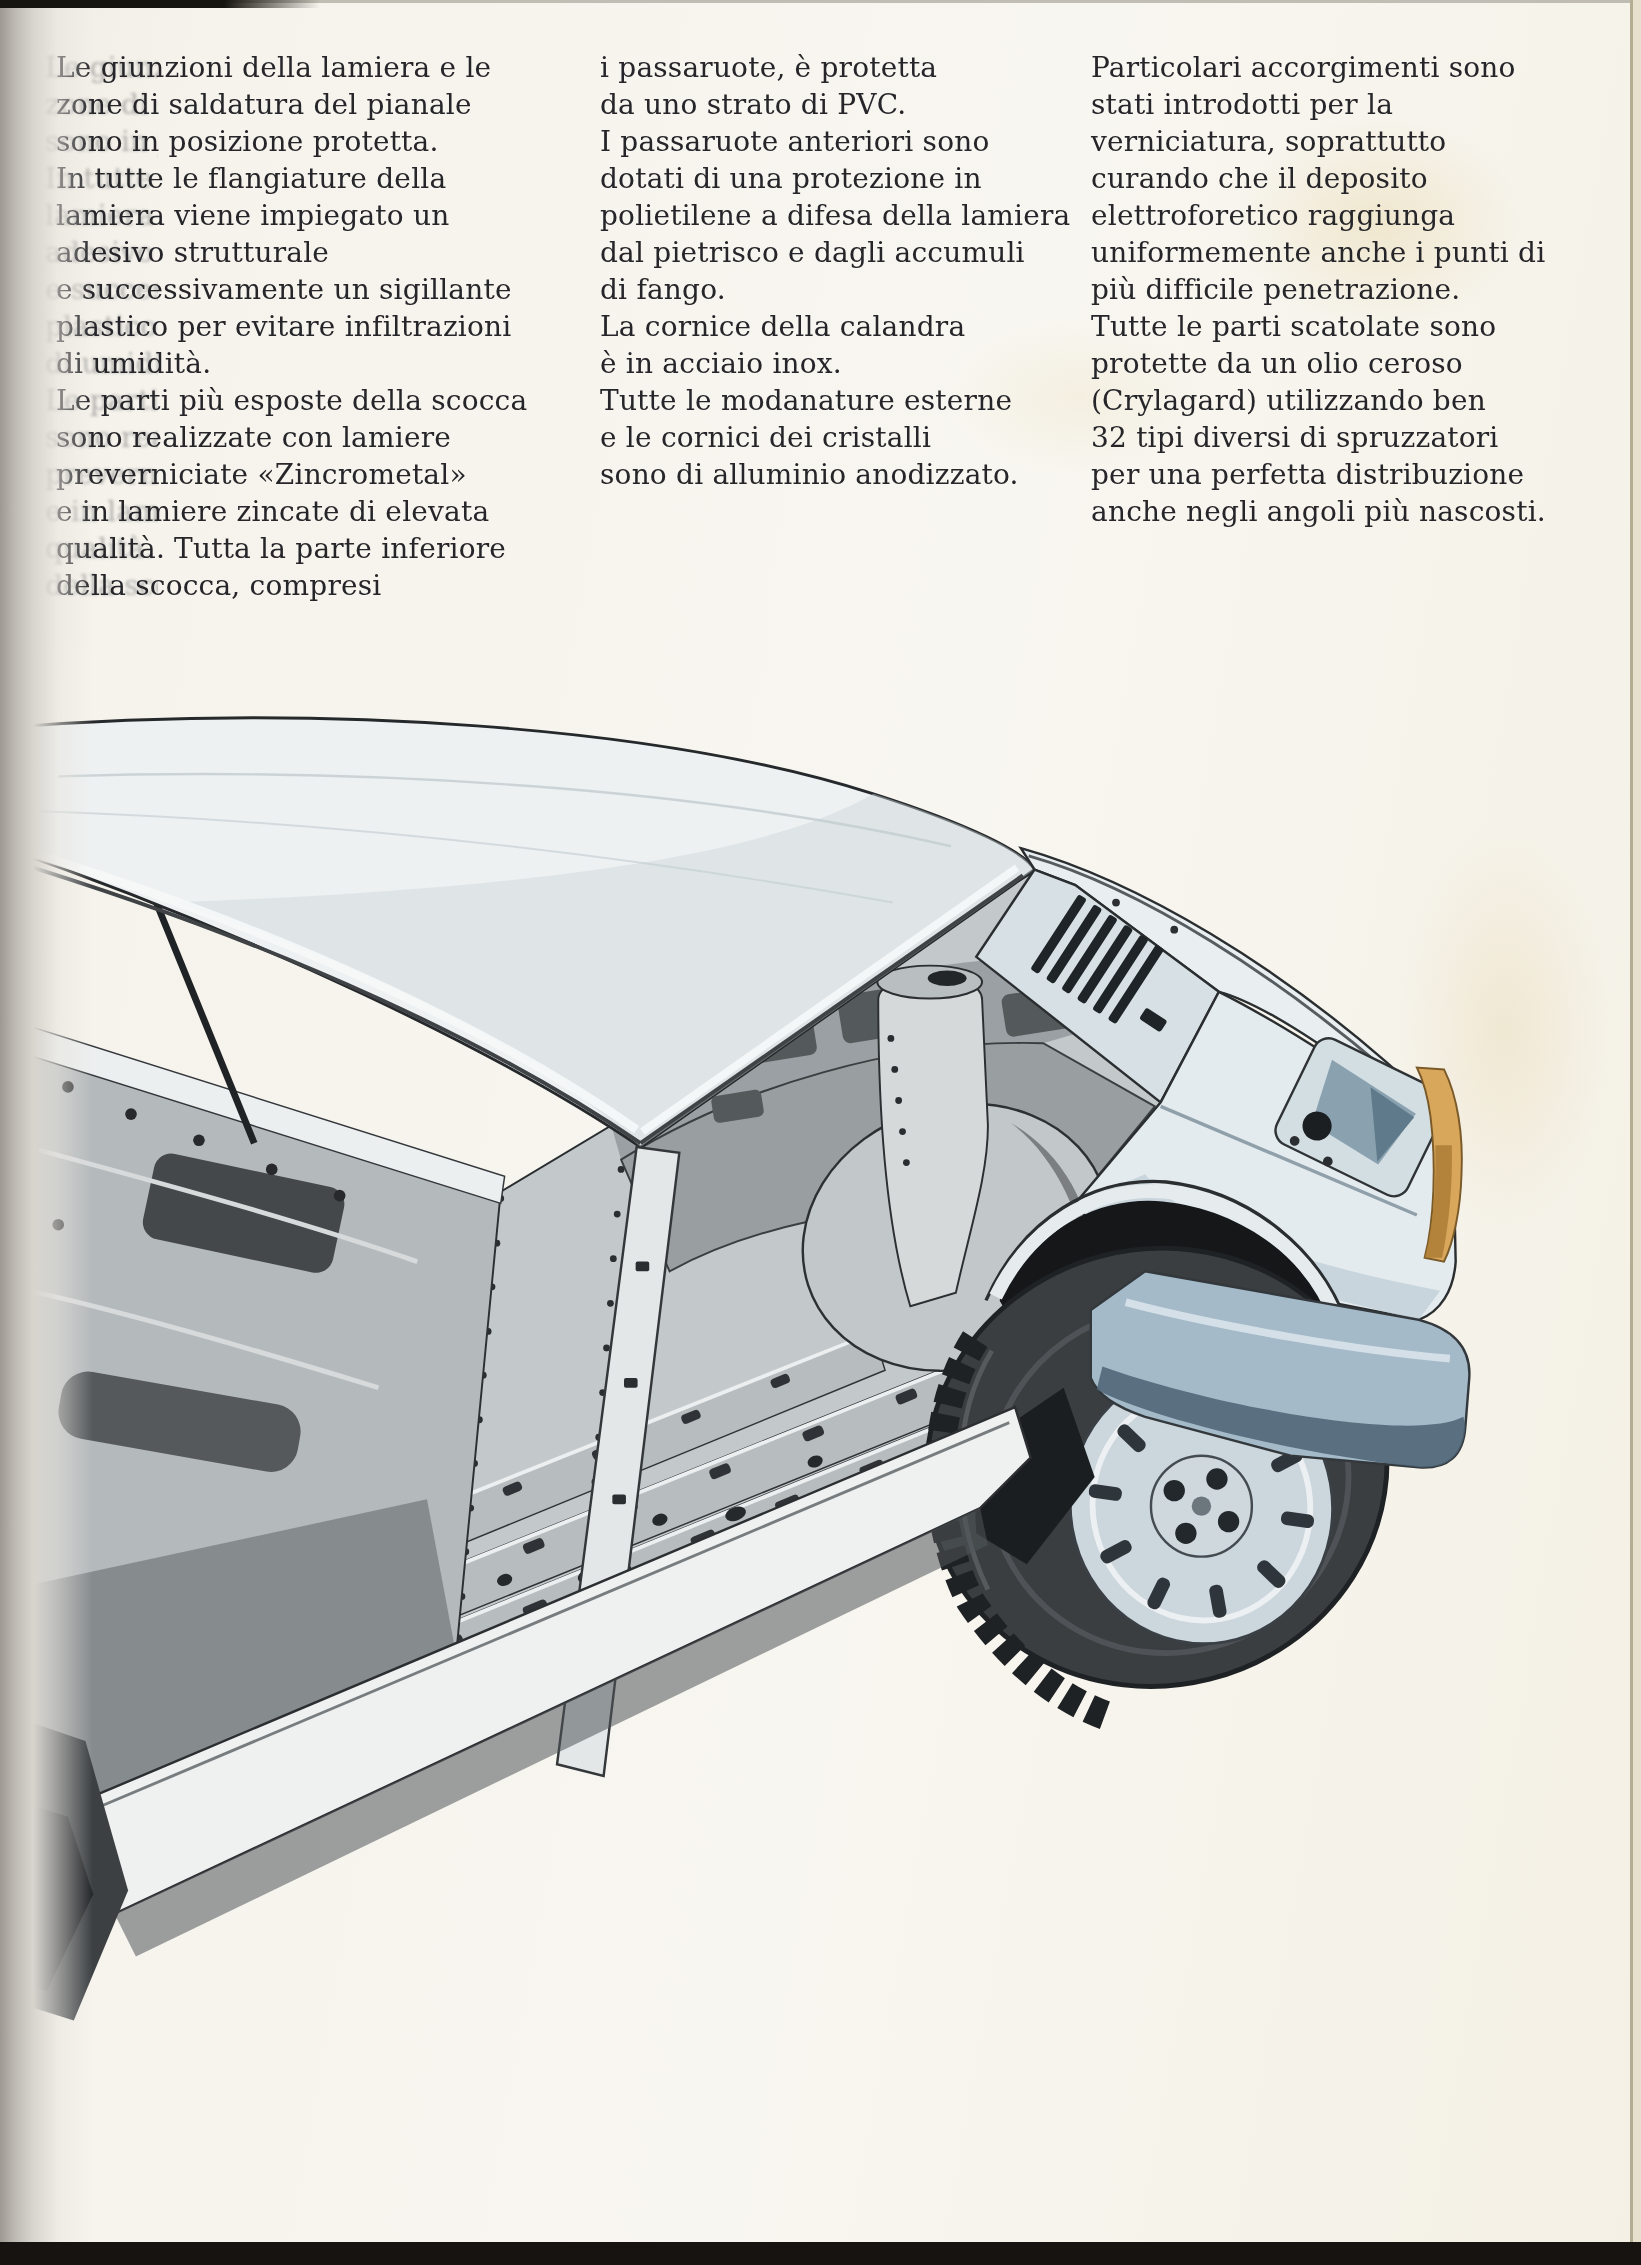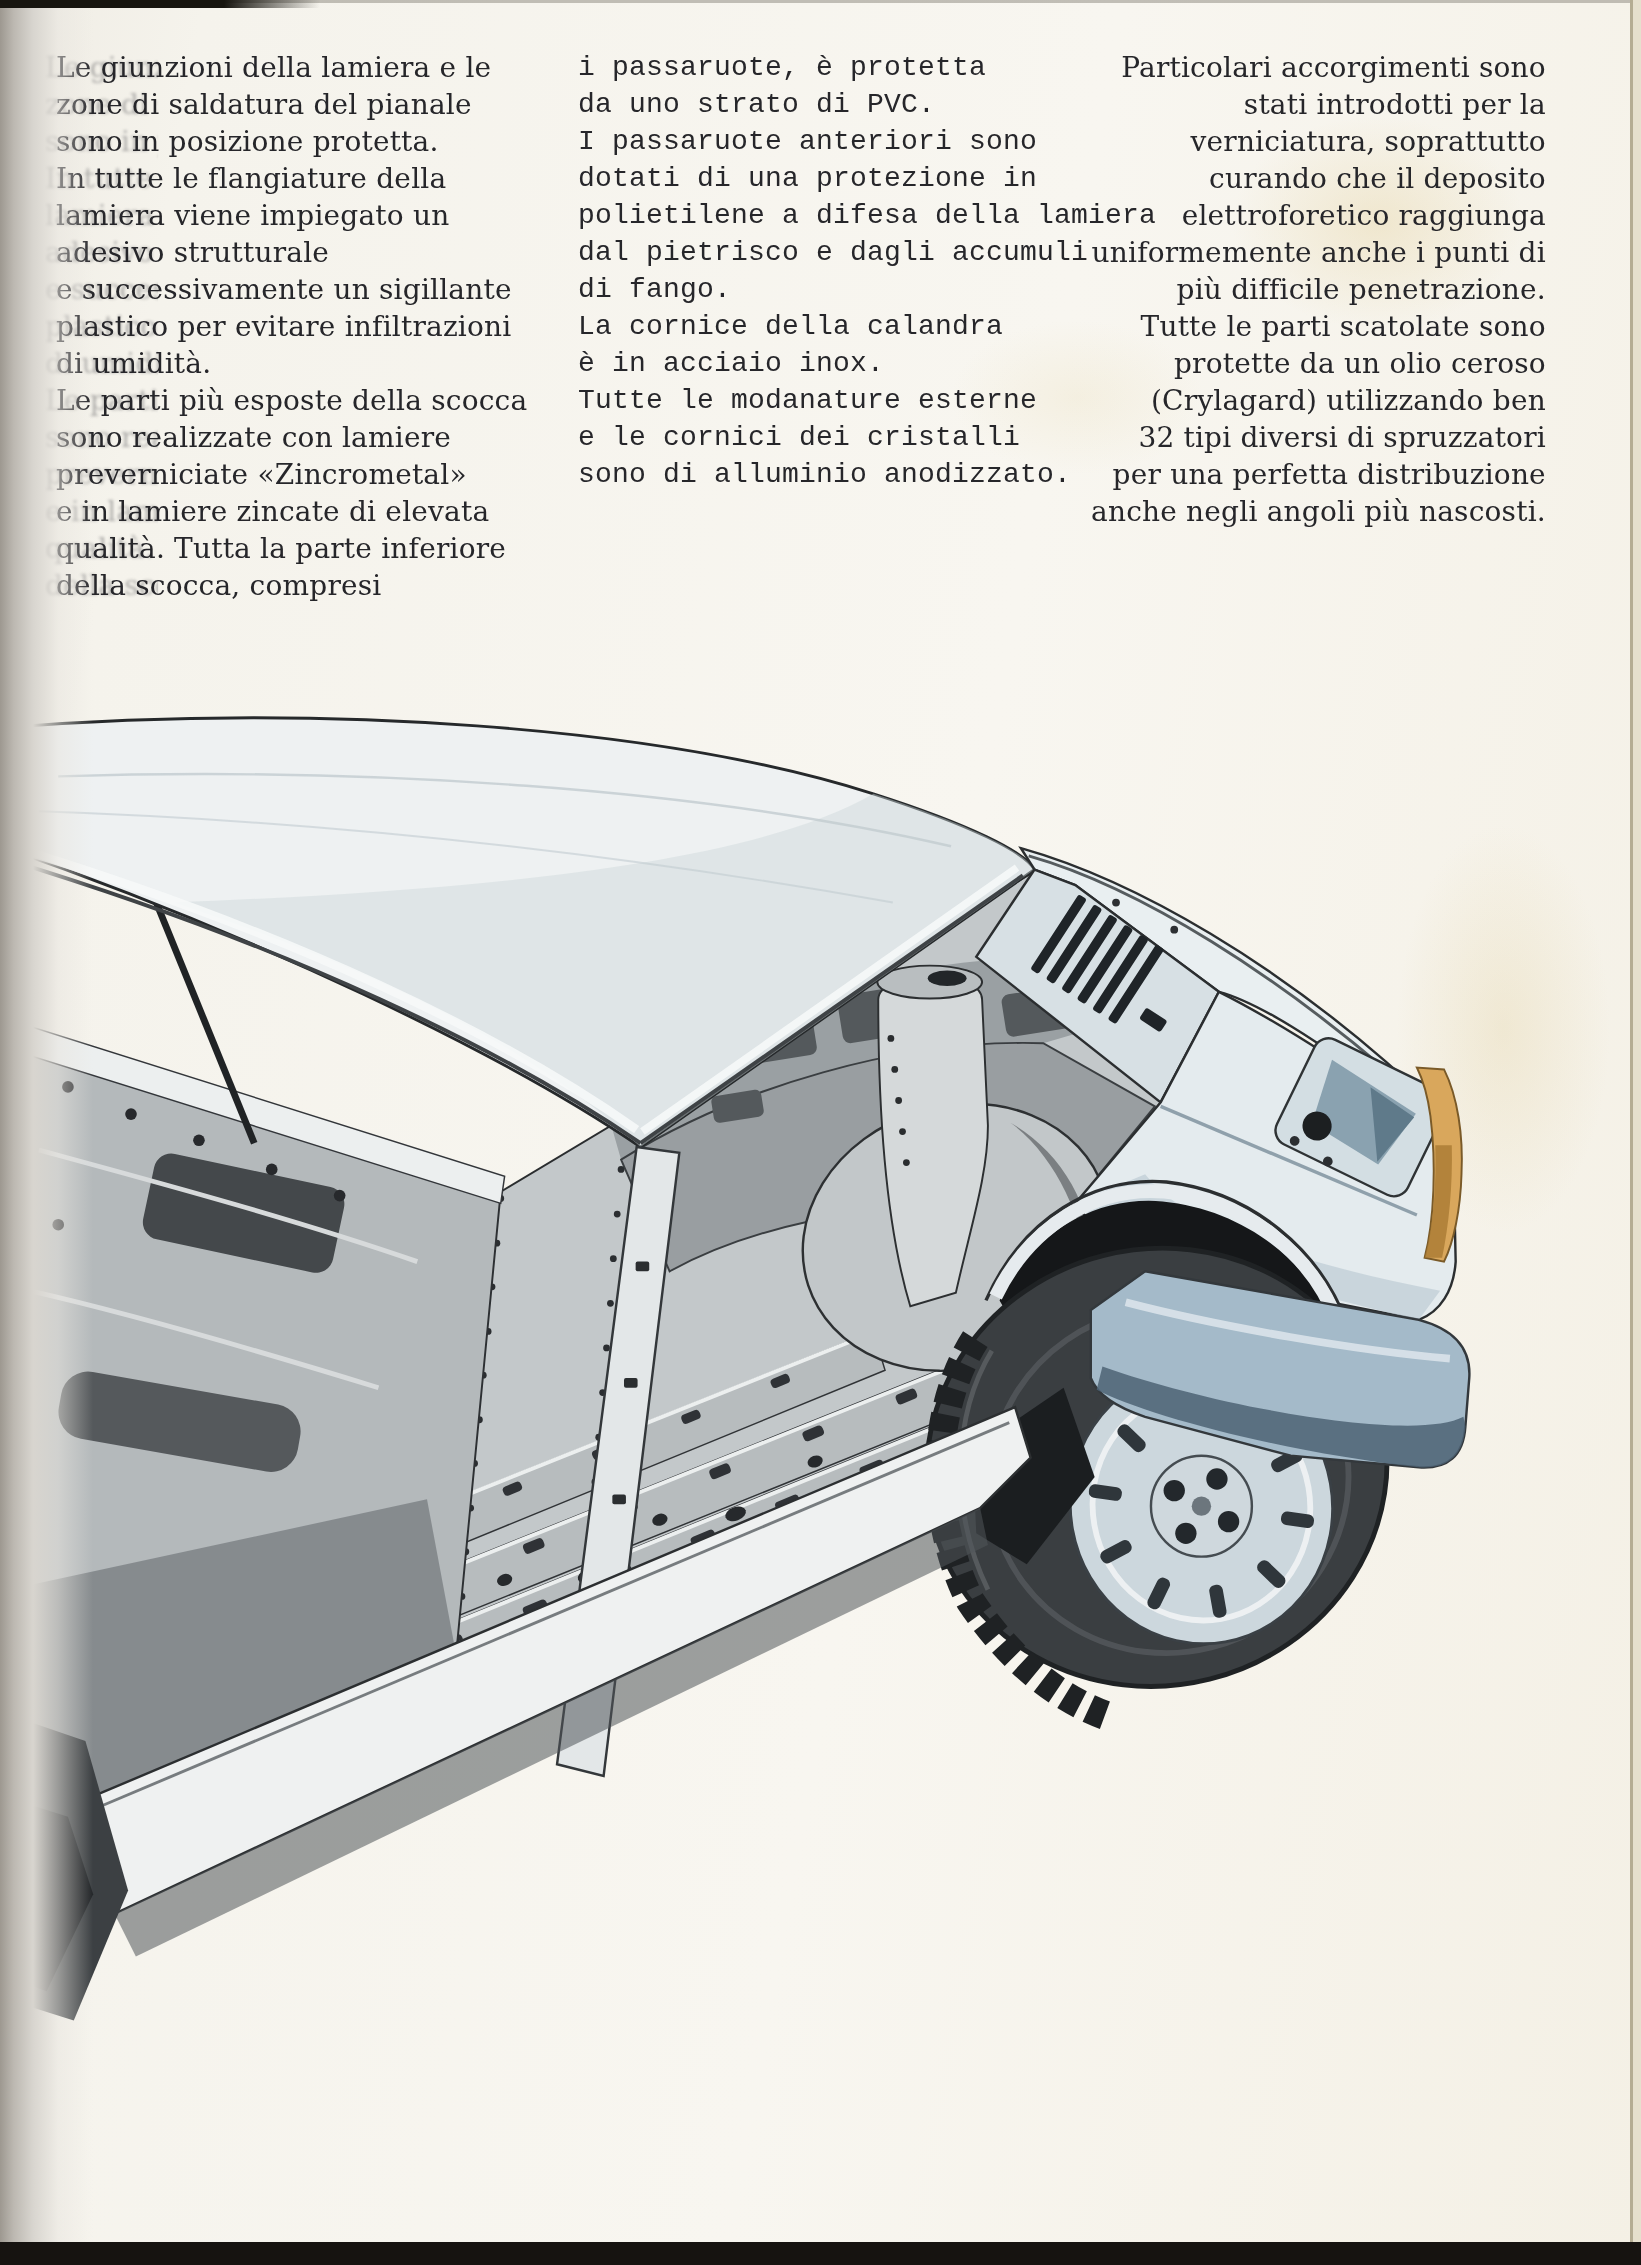--- a/index.html
+++ b/index.html
@@ -23,22 +23,22 @@
   .stain{position:absolute;border-radius:50%;pointer-events:none;z-index:1;}
   .stain.s1{left:1232px;top:116px;width:291px;height:213px;background:radial-gradient(closest-side,rgba(228,209,156,.38),rgba(228,209,156,0));}
   .stain.s2{left:1397px;top:825px;width:213px;height:408px;background:radial-gradient(closest-side,rgba(226,208,158,.30),rgba(226,208,158,0));}
   .stain.s3{left:951px;top:320px;width:252px;height:155px;background:radial-gradient(closest-side,rgba(230,215,170,.22),rgba(230,215,170,0));}
   .col{
     position:absolute;top:49px;z-index:3;
     font-size:28px;line-height:37px;letter-spacing:0.2px;
     color:#26262a;white-space:pre;
   }
   .col1{left:56px;}
-  .col2{left:578px;font-family:Liberation Mono, monospace;}
-  .col3{left:1091px;text-align:right;}
+  .col2{left:600px;}
+  .col3{left:1091px;}
   .col1-ghost{
     left:45px;opacity:.4;filter:blur(1.4px);color:#4a4a4e;
     clip-path:inset(0 76% 0 0);z-index:2;
   }
   svg.illus{position:absolute;left:0;top:0;width:1642px;height:2266px;z-index:2;}
 </style>
 </head>
 <body>
 
 <div class="page">

